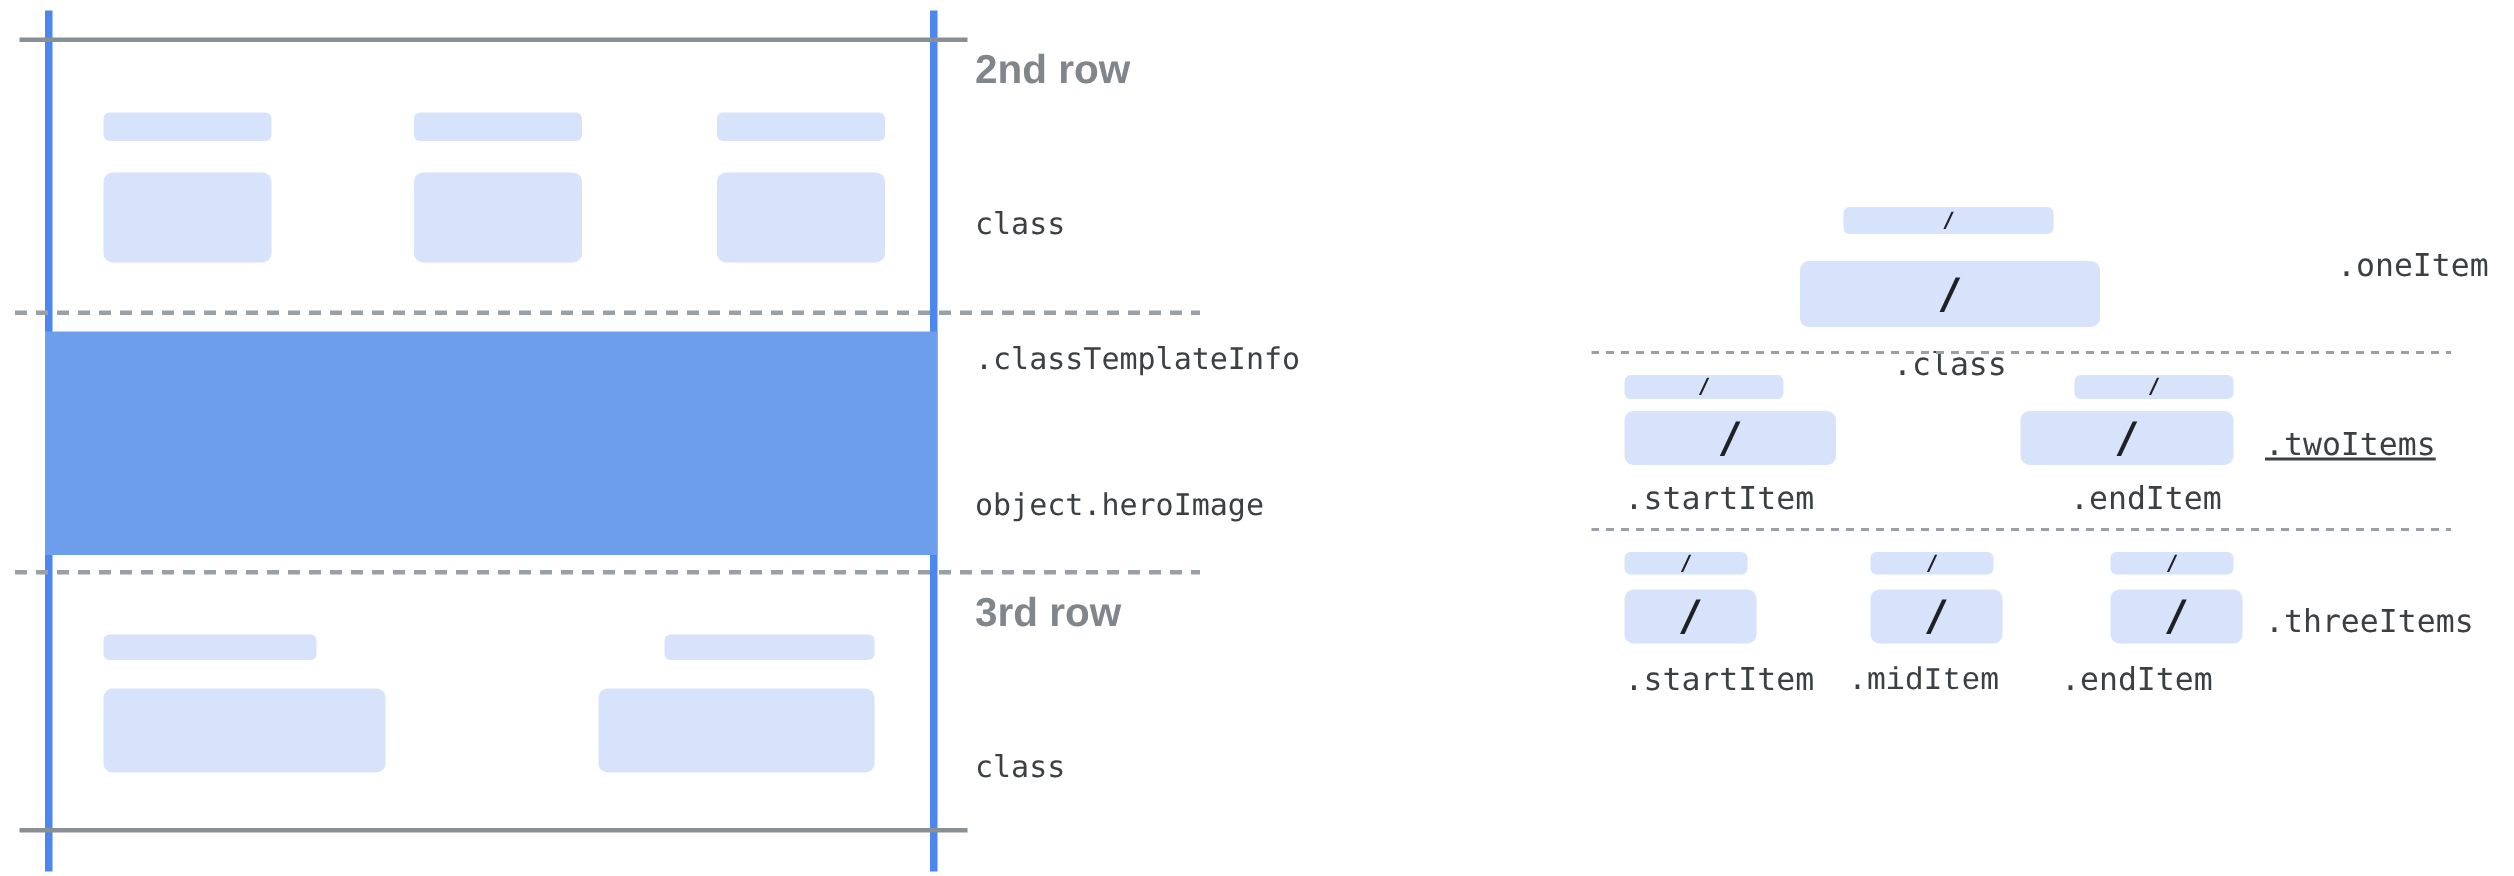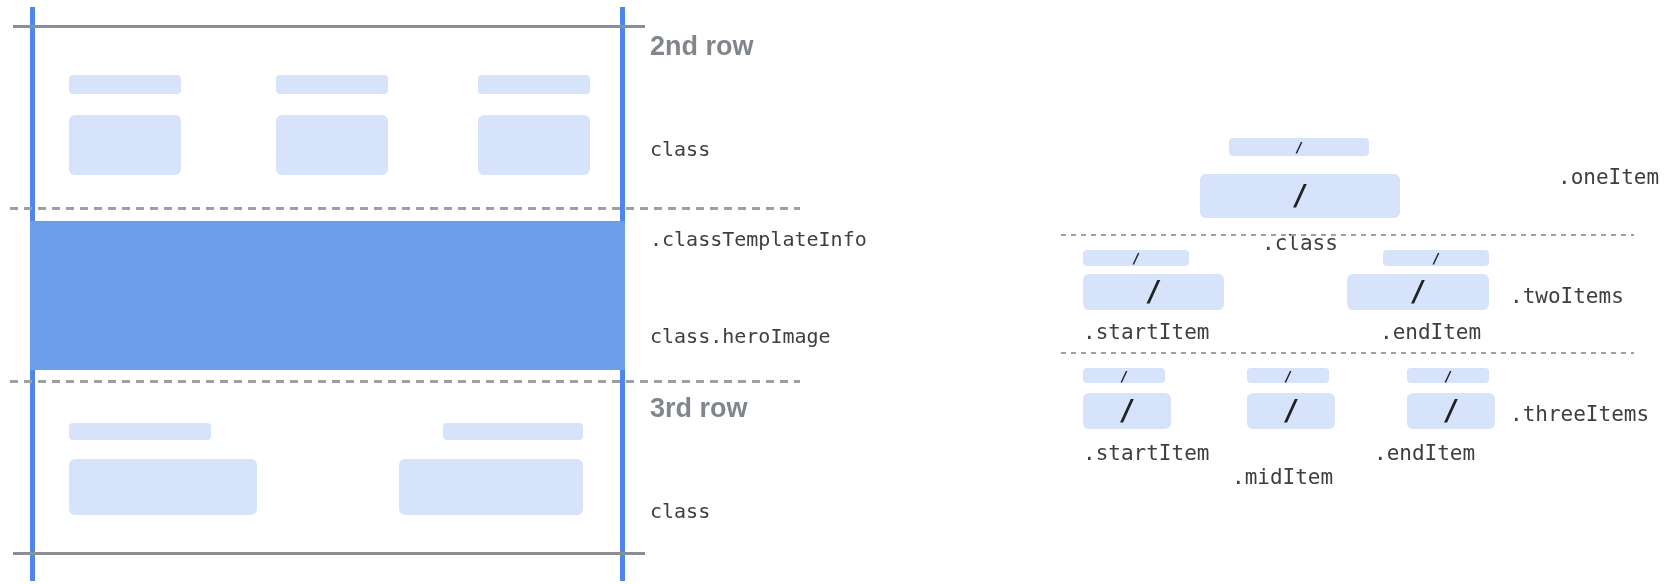--- a/index.html
+++ b/index.html
@@ -59,21 +59,21 @@
   <div class="abs ph" style="left:443px;top:423px;width:140px;height:17px;"></div>
   <div class="abs ph big" style="left:399px;top:459px;width:184px;height:56px;"></div>
 
   <div class="abs heading" style="left:650px;top:30px;">2nd row</div>
   <div class="abs mono" style="left:650px;top:74px;">
     <div>class</div>
     <div>.classTemplateInfo</div>
   </div>
 
   <div class="abs mono mono-29" style="left:650px;top:264px;">
-    <div>class.heroImage</div>
+    <div>object.heroImage</div>
   </div>
 
   <div class="abs heading" style="left:650px;top:392px;">3rd row</div>
   <div class="abs mono" style="left:650px;top:436px;">
     <div>class</div>
     
     
     
   </div>
 
@@ -95,21 +95,21 @@
     <span class="slash-lg">/</span>
   </div>
   <div class="abs ph slashbar" style="left:1383px;top:250px;width:106px;height:16px;">
     <span class="slash-sm">/</span>
   </div>
   <div class="abs ph big slashbar" style="left:1347px;top:274px;width:142px;height:36px;">
     <span class="slash-lg">/</span>
   </div>
   <div class="abs barlabel" style="left:1083px;top:321px;">.startItem</div>
   <div class="abs barlabel" style="left:1380px;top:321px;">.endItem</div>
-  <div class="abs barlabel" style="left:1510px;top:285px;">.twoItems</div>
+  <div class="abs barlabel" style="left:1510px;top:285px;text-decoration:underline;">.twoItems</div>
 
   <div class="abs hdash-right" style="left:1061px;top:352px;width:573px;"></div>
 
   <div class="abs ph slashbar" style="left:1083px;top:368px;width:82px;height:15px;">
     <span class="slash-sm">/</span>
   </div>
   <div class="abs ph big slashbar" style="left:1083px;top:393px;width:88px;height:36px;">
     <span class="slash-lg">/</span>
   </div>
   <div class="abs ph slashbar" style="left:1247px;top:368px;width:82px;height:15px;">
@@ -118,17 +118,17 @@
   <div class="abs ph big slashbar" style="left:1247px;top:393px;width:88px;height:36px;">
     <span class="slash-lg">/</span>
   </div>
   <div class="abs ph slashbar" style="left:1407px;top:368px;width:82px;height:15px;">
     <span class="slash-sm">/</span>
   </div>
   <div class="abs ph big slashbar" style="left:1407px;top:393px;width:88px;height:36px;">
     <span class="slash-lg">/</span>
   </div>
   <div class="abs barlabel" style="left:1083px;top:442px;">.startItem</div>
-  <div class="abs barlabel" style="left:1232px;top:466px;">.midItem</div>
+  <div class="abs barlabel" style="left:1232px;top:444px;font-family:Liberation Mono, monospace;">.midItem</div>
   <div class="abs barlabel" style="left:1374px;top:442px;">.endItem</div>
   <div class="abs barlabel" style="left:1510px;top:403px;">.threeItems</div>
 
 </div>
 
 </body></html>

